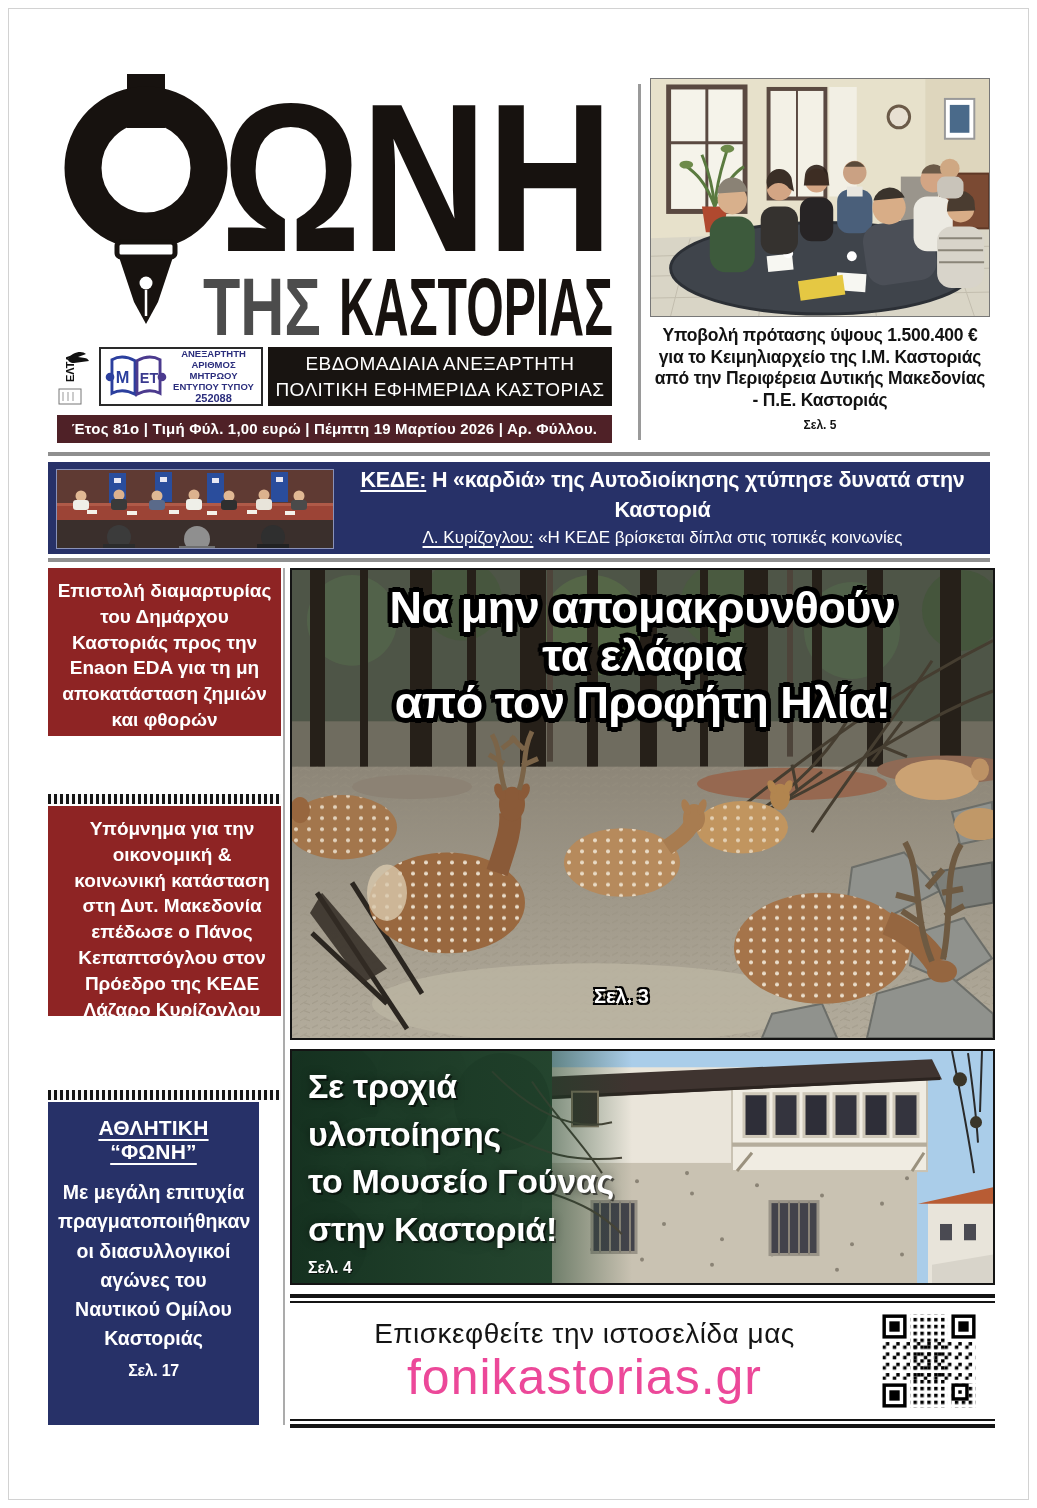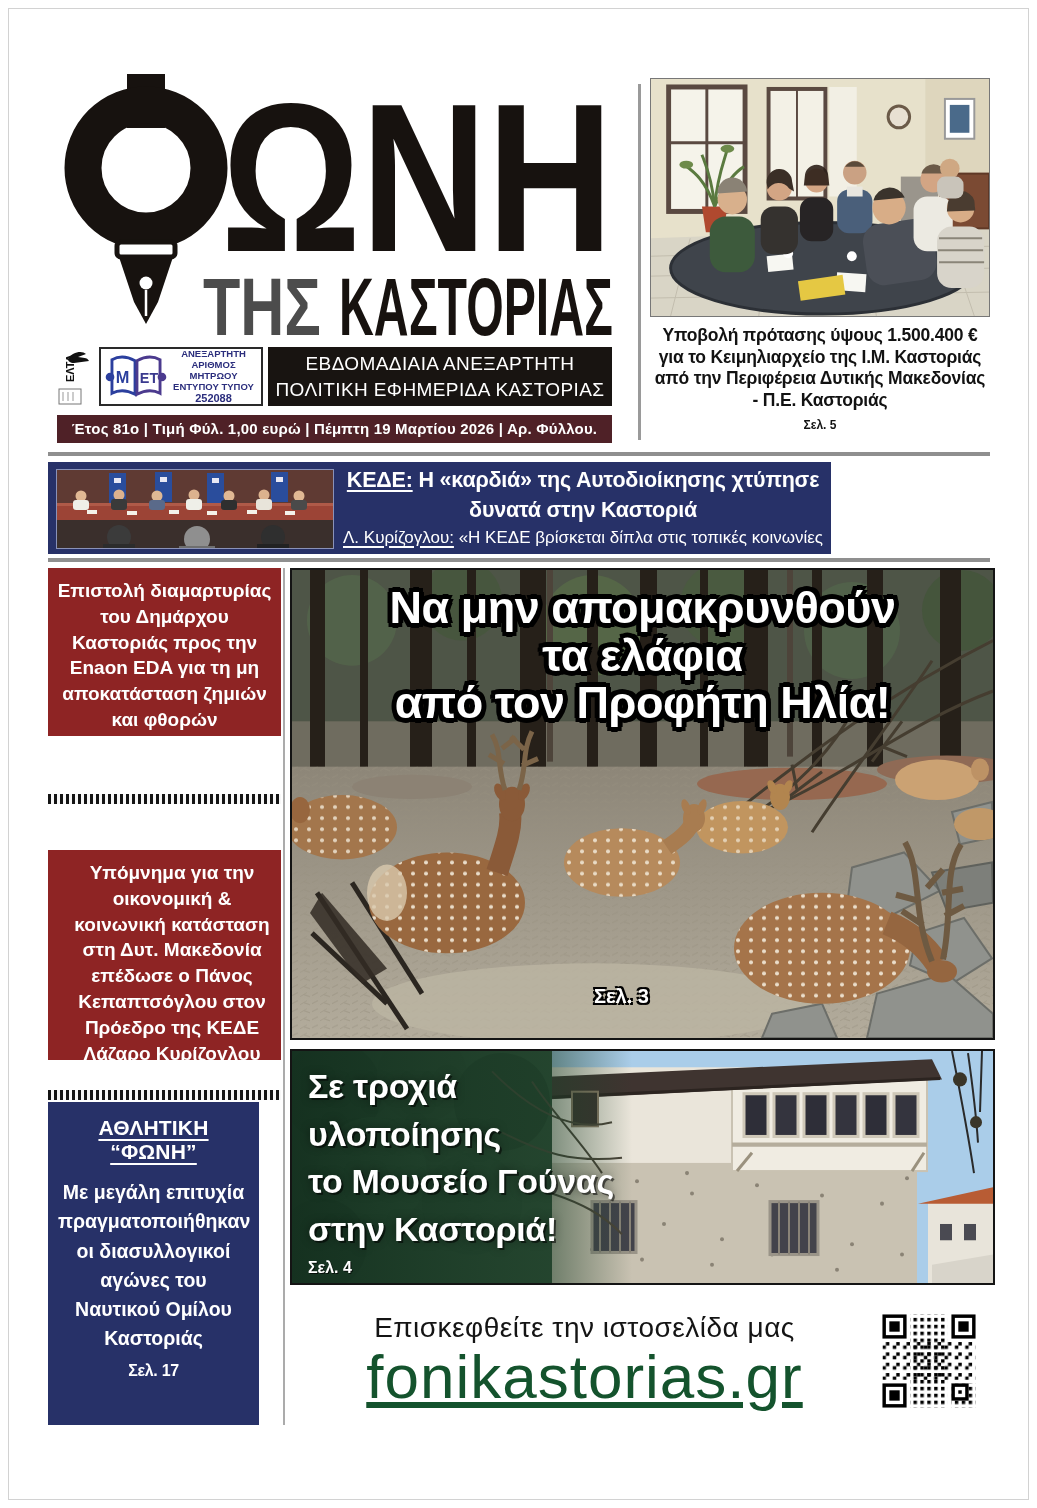--- a/index.html
+++ b/index.html
@@ -24,33 +24,33 @@
   .met-reg{flex:1;text-align:center;color:#2b2e7d;font-weight:700;font-size:9.5px;line-height:1.18;}
   .met-reg .num{font-size:11px;}
   .tagline{left:268px;top:347px;width:344px;height:59px;background:#181411;color:#fff;display:flex;flex-direction:column;align-items:center;justify-content:center;text-align:center;font-size:19px;letter-spacing:.4px;line-height:1.35;}
   .datebar{left:57px;top:415px;width:555px;height:28px;background:#4f2127;color:#fff;font-weight:700;font-size:15px;text-align:center;line-height:28px;letter-spacing:.2px;}
 
   .hrule{left:48px;width:942px;height:4px;background:#8f8f8f;}
   .hrule.r1{top:452px;}
   .hrule.r2{top:558px;}
 
   
-  .kede{left:48px;top:462px;width:783px;height:92px;background:#273168;box-sizing:border-box;}
+  .kede{left:48px;top:462px;width:942px;height:92px;background:#273168;box-sizing:border-box;}
   .kede-photo{position:absolute;left:8px;top:7px;width:276px;height:78px;border:1px solid #8a92b8;display:block;}
   .kede-text{position:absolute;left:295px;right:8px;top:3px;color:#fff;text-align:center;}
   .k1{font-size:21.5px;font-weight:700;line-height:30px;letter-spacing:-0.2px;}
   .k2{font-size:17px;line-height:25px;}
   .k3{font-size:16.5px;line-height:25px;}
   .lead{text-decoration:underline;text-underline-offset:3px;text-decoration-thickness:2px;}
   .kref{font-weight:800;font-size:15px;margin-left:14px;letter-spacing:-0.3px;}
 
   
   .redbox{left:48px;width:233px;background:#8e2424;color:#fff;text-align:center;box-sizing:border-box;padding:10px 9px;}
   .box1{top:568px;height:168px;}
-  .box2{top:850px;height:210px;padding-left:24px;}
+  .box2{top:806px;height:210px;padding-left:24px;}
   .boxtext{font-size:19px;font-weight:600;line-height:1.36;}
   .boxref{margin-top:8px;font-weight:800;font-size:16px;letter-spacing:-0.3px;}
   .divider{left:48px;width:233px;height:14px;background:repeating-linear-gradient(90deg,#141414 0 3px,#f7f7f7 3px 6px);border-top:2px solid #fff;border-bottom:2px solid #fff;box-sizing:border-box;}
   .d1{top:792px;} .d2{top:1088px;}
   .bluebox{left:48px;top:1102px;width:211px;height:323px;background:#273168;color:#fff;text-align:center;box-sizing:border-box;padding:14px 10px;}
   .sports-head{font-size:21px;font-weight:800;text-decoration:underline;text-underline-offset:4px;text-decoration-thickness:2px;margin-bottom:14px;letter-spacing:.2px;}
   .bluebox .boxtext{font-size:19.5px;line-height:1.5;font-weight:600;}
   .vrule-mid{left:283px;top:568px;width:2px;height:857px;background:#ababab;}
 
   
@@ -61,28 +61,28 @@
   .overlay{position:absolute;left:0;right:0;top:14px;text-align:center;}
   .stroke-head{color:#fff;font-weight:900;font-size:45px;line-height:1.06;letter-spacing:-0.5px;
     text-shadow:-4px -4px 0 #000,4px -4px 0 #000,-4px 4px 0 #000,4px 4px 0 #000,0 -5px 0 #000,0 5px 0 #000,-5px 0 0 #000,5px 0 0 #000;}
   .deer-ref{position:absolute;left:47%;bottom:30px;transform:translateX(-50%);color:#fff;font-weight:800;font-size:20px;
     text-shadow:-2px -2px 0 #000,2px -2px 0 #000,-2px 2px 0 #000,2px 2px 0 #000;}
   .mus-overlay{position:absolute;left:16px;top:12px;text-align:left;color:#fff;}
   .mus-line{font-size:34px;font-weight:900;line-height:1.4;letter-spacing:-0.3px;text-shadow:2px 2px 0 rgba(0,0,0,.55),0 0 10px rgba(0,0,0,.45);}
   .mus-ref{margin-top:6px;font-size:16px;font-weight:800;text-shadow:1px 1px 0 rgba(0,0,0,.7);}
 
   
-  .webbanner{left:290px;top:1294px;width:705px;height:134px;background:#fff;display:flex;flex-direction:row;}
+  .webbanner{left:290px;top:1294px;width:705px;height:134px;background:#fff;display:flex;flex-direction:column;}
   .bline{height:4px;background:#141414;}
   .bline.thin{height:2px;margin-top:3px;}
   .bline.thin2{height:2px;margin-bottom:3px;}
   .wb-content{flex:1;display:flex;align-items:center;}
   .wb-text{flex:1;text-align:center;color:#141414;}
   .wb-visit{font-size:28px;letter-spacing:.5px;}
-  .wb-site{font-size:62px;color:#14532d;letter-spacing:1px;line-height:1.08;text-decoration:underline;}
+  .wb-site{font-size:50px;color:#ec4899;letter-spacing:1px;line-height:1.08;}
   .wb-qr{width:100px;height:100px;margin-right:16px;flex:0 0 auto;}
 </style>
 </head>
 <body>
 
 <div class="page">
   <div class="frame"></div>
 
   <svg class="abs masthead" viewBox="0 0 558 294">
     <g>

